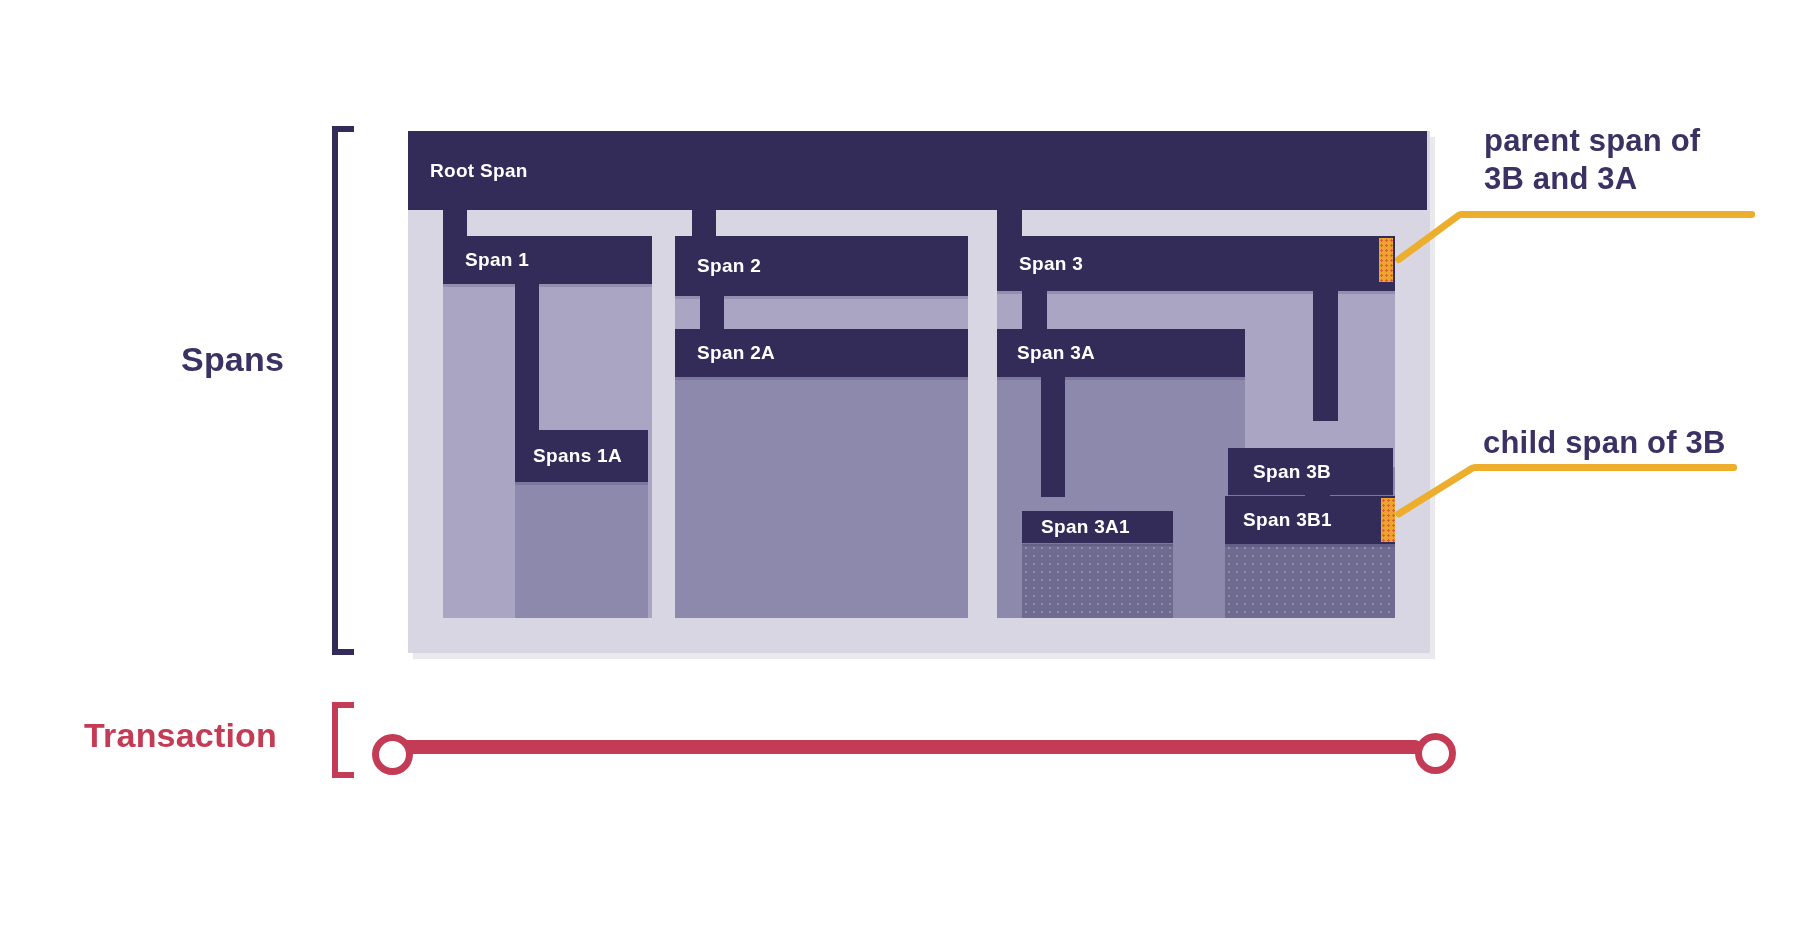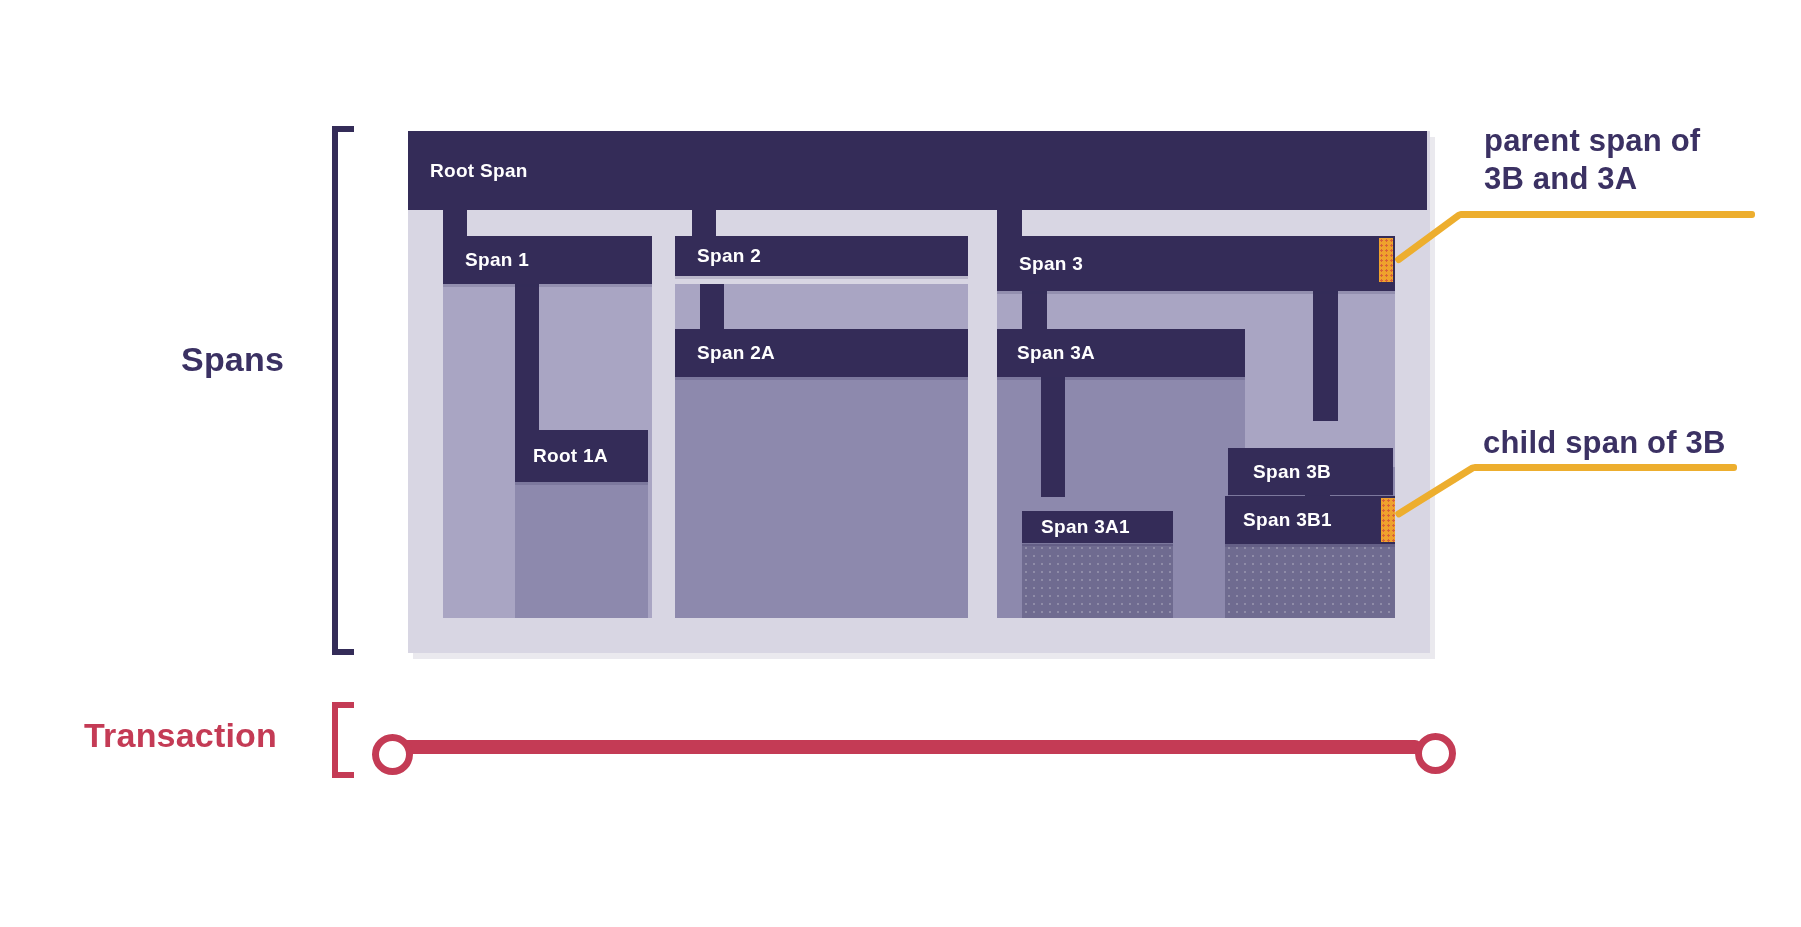--- a/index.html
+++ b/index.html
@@ -74,23 +74,23 @@
     <div class="conn" style="left:633px;top:246px;width:24px;height:120px;"></div>
     <div class="conn" style="left:897px;top:336px;width:25px;height:30px;"></div>
 
     <div class="bar" style="left:0;top:0;width:1019px;height:79px;box-shadow:none;">
       <span class="bar-label">Root Span</span>
     </div>
     <div class="bar" style="left:35px;top:105px;width:209px;height:48px;">
       <span class="bar-label">Span 1</span>
     </div>
     <div class="bar" style="left:107px;top:299px;width:133px;height:52px;">
-      <span class="bar-label" style="padding-left:18px;">Root 1A</span>
+      <span class="bar-label" style="padding-left:18px;">Spans 1A</span>
     </div>
-    <div class="bar" style="left:267px;top:105px;width:293px;height:40px;">
+    <div class="bar" style="left:267px;top:105px;width:293px;height:60px;">
       <span class="bar-label">Span 2</span>
     </div>
     <div class="bar" style="left:267px;top:198px;width:293px;height:48px;">
       <span class="bar-label">Span 2A</span>
     </div>
     <div class="bar" style="left:589px;top:105px;width:398px;height:55px;">
       <span class="bar-label">Span 3</span>
       <div class="marker" style="right:2px;top:2px;width:14px;height:44px;"></div>
     </div>
     <div class="bar" style="left:589px;top:198px;width:248px;height:48px;">

